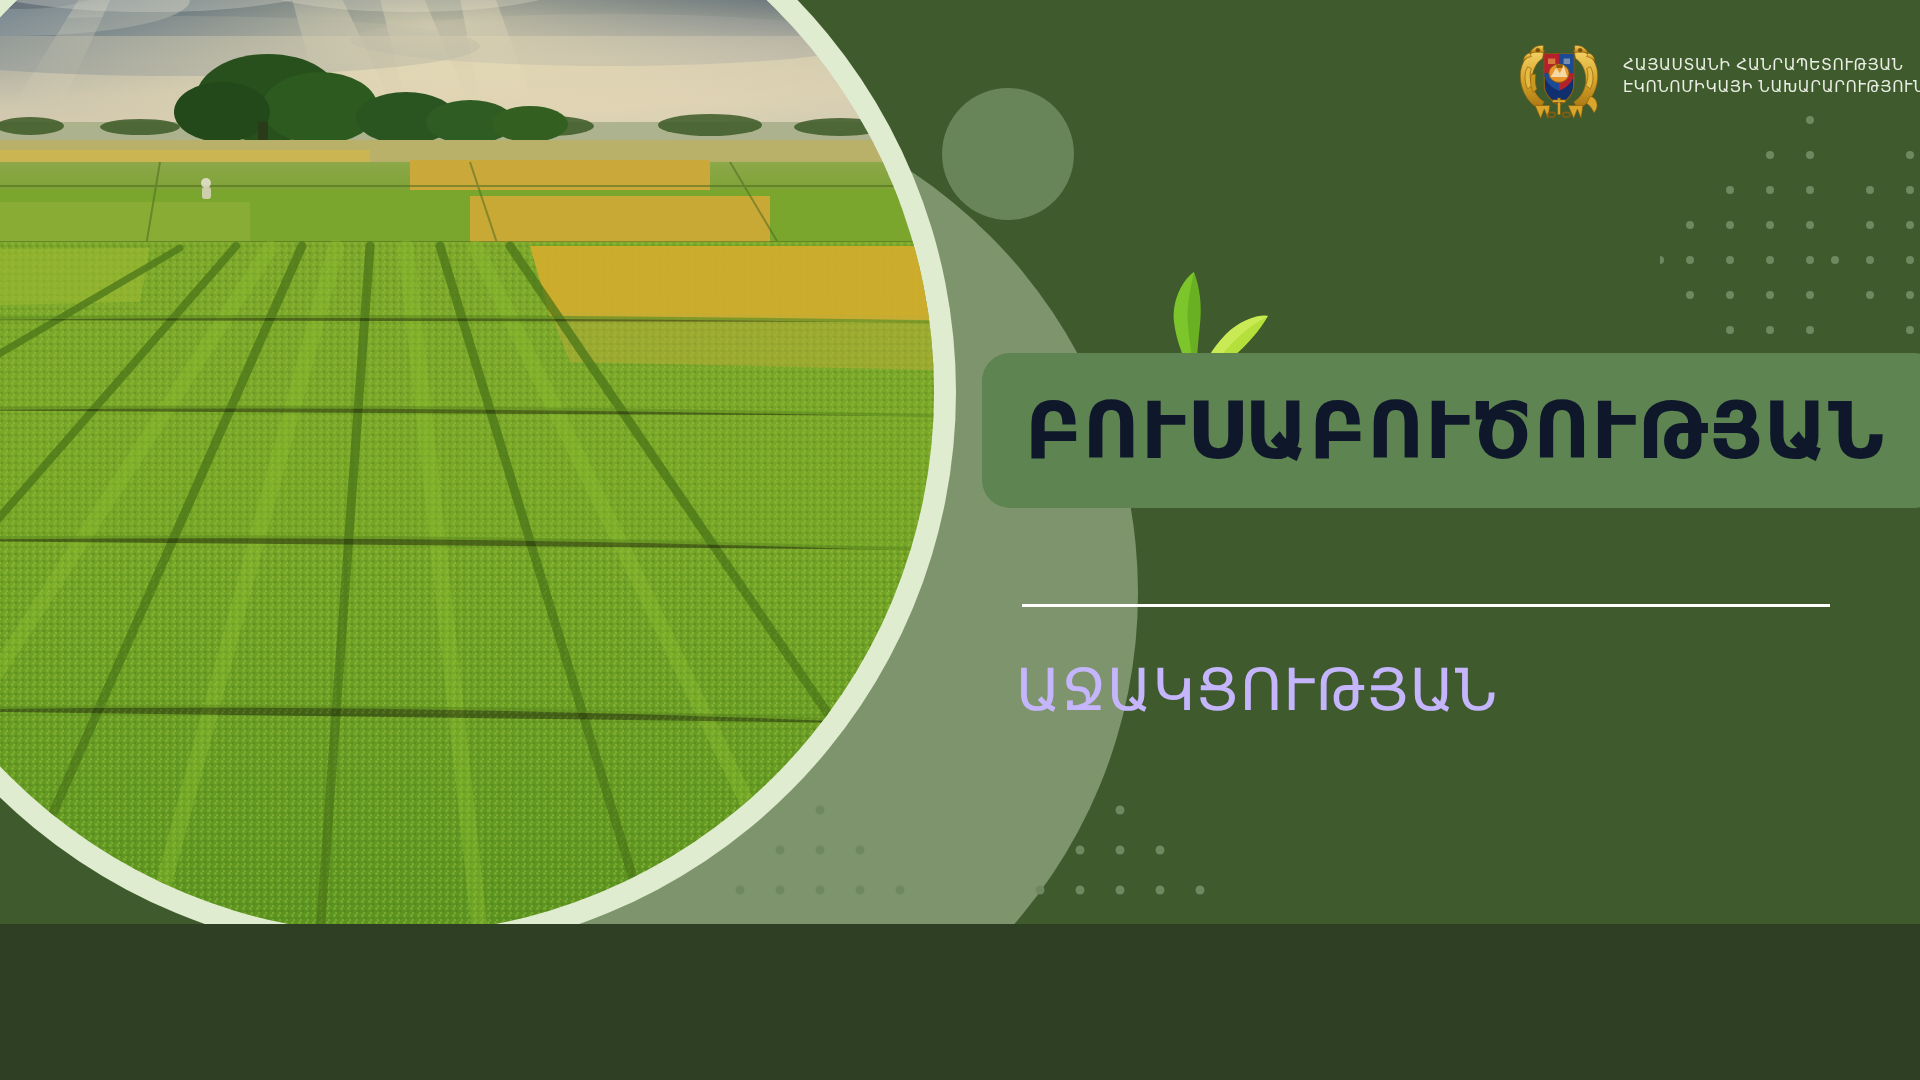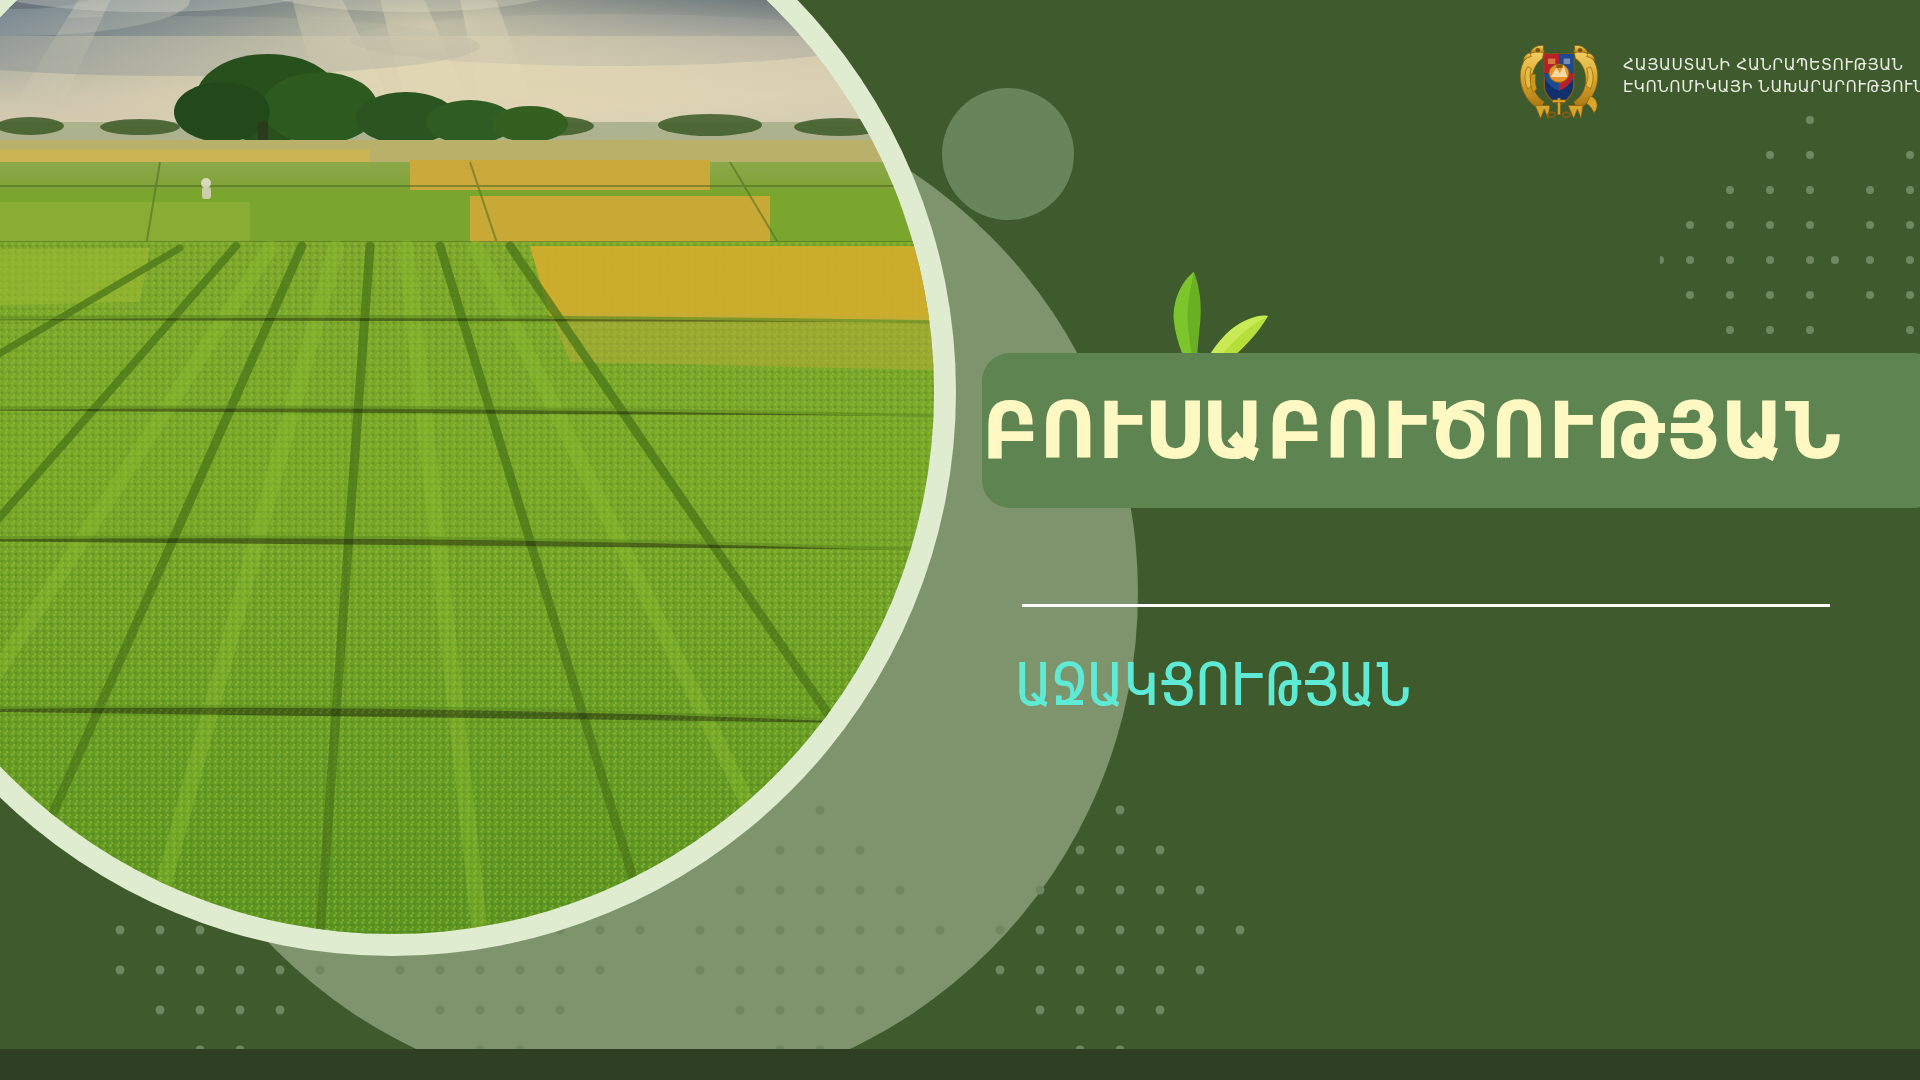--- a/index.html
+++ b/index.html
@@ -6,21 +6,21 @@
     margin: 0;
     padding: 0;
     background: #2e3f23;
   }
   body {
     font-family: "DejaVu Sans", "Liberation Sans", sans-serif;
   }
   #slide {
     position: relative;
     width: 1920px;
-    height: 1049px;
+    height: 924px;
     overflow: hidden;
     background: #3f5a2c;
   }
 
   
   .dot-field {
     position: absolute;
     pointer-events: none;
   }
   .dot-field svg { display: block; }
@@ -108,26 +108,27 @@
     left: 982px;
     top: 353px;
     width: 960px;
     height: 155px;
     background: #5d8451;
     border-radius: 28px;
     display: flex;
     align-items: center;
   }
   #title-text {
-    color: #fef9c3;
+    color: #0f172a;
     font-size: 78px;
     font-weight: bold;
     letter-spacing: 1px;
     line-height: 1;
     white-space: nowrap;
+    padding-left: 43px;
     font-family: "DejaVu Sans", "Liberation Sans", sans-serif;
   }
 
   
   #divider {
     position: absolute;
     left: 1022px;
     top: 604px;
     width: 808px;
     height: 3px;
@@ -135,26 +136,26 @@
   }
 
   
   #subtitle {
     position: absolute;
     left: 1016px;
     top: 655px;
     width: 800px;
   }
   .subtitle-line {
-    color: #5eead4;
+    color: #c4b5fd;
     font-size: 58px;
     letter-spacing: 1px;
     line-height: 1.22;
     white-space: nowrap;
-    font-family: Liberation Mono, monospace;
+    font-family: Liberation Sans, sans-serif;
   }
 </style>
 </head>
 <body>
 
 <div id="slide">
 
   <div class="deco-circle" id="deco-circle-big"></div>
 
   <div class="dot-field" style="left:1660px; top:110px; width:300px; height:240px;">

